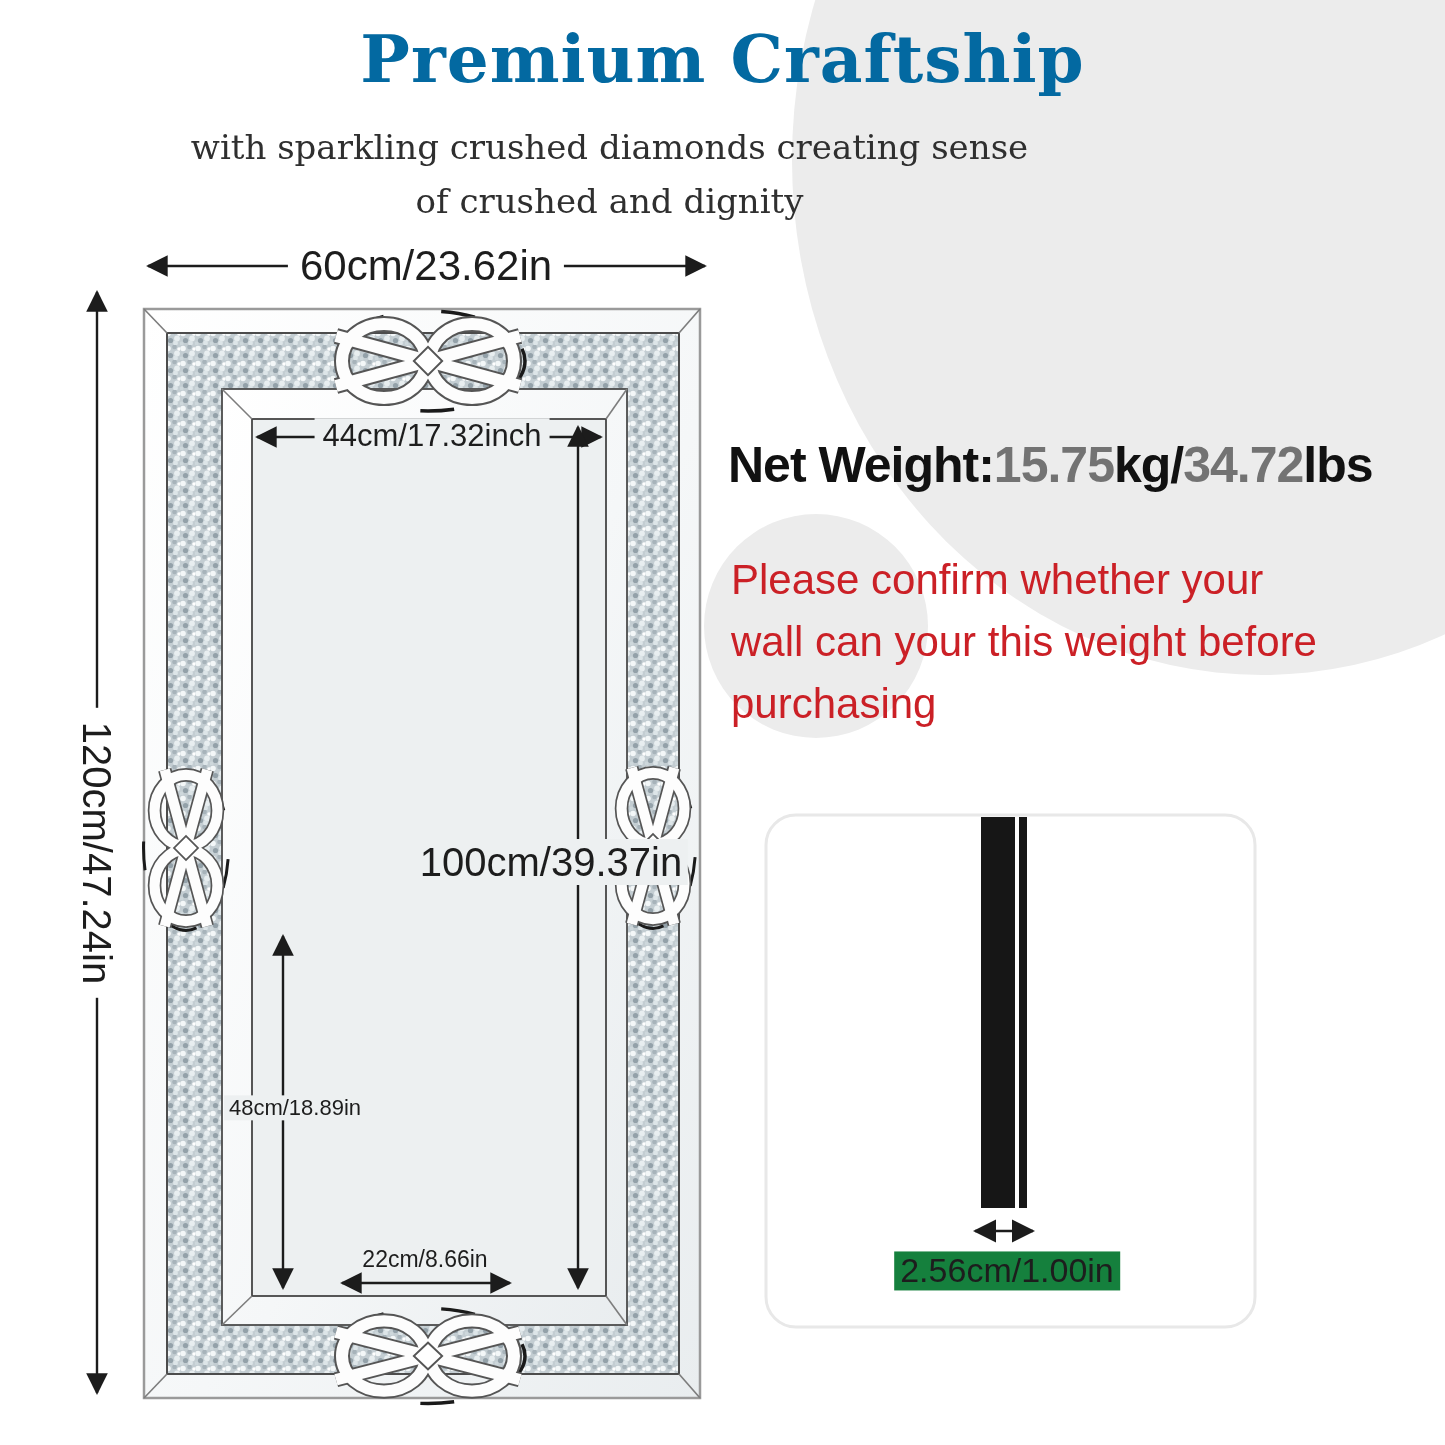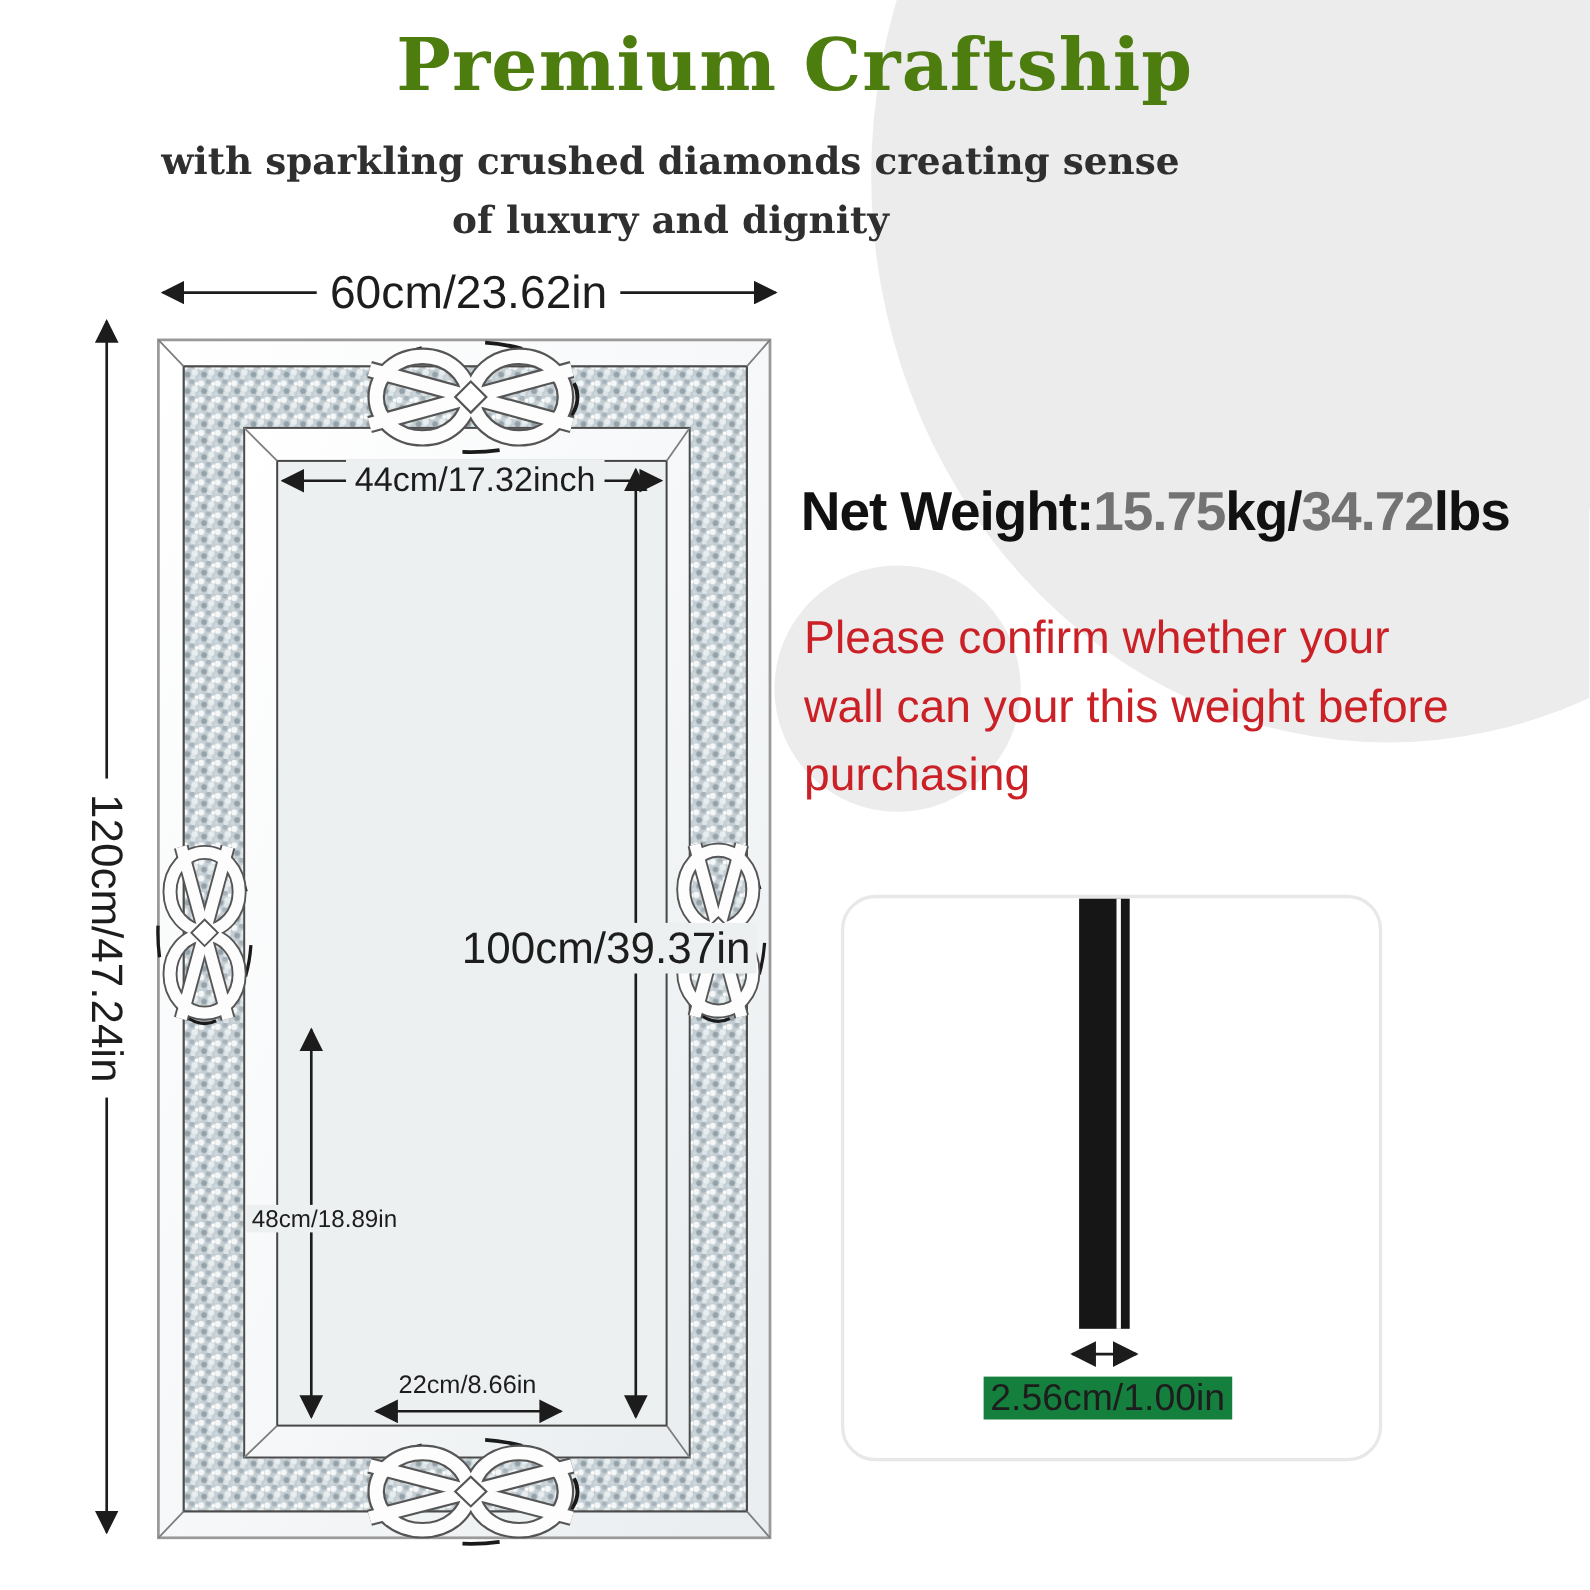--- a/index.html
+++ b/index.html
@@ -5,23 +5,23 @@
   html,body{margin:0;padding:0;background:#fff;}
   #canvas{position:relative;width:1445px;height:1445px;background:#ffffff;overflow:hidden;
           font-family:"Liberation Sans",sans-serif;}
   
   .bg-circle{position:absolute;background:#ececec;border-radius:50%;z-index:0;}
   #bg-big{left:792px;top:-355px;width:940px;height:1030px;}
   #bg-small{left:704px;top:514px;width:224px;height:224px;}
   
   #title{position:absolute;left:0;top:20px;width:1445px;text-align:center;z-index:3;
          font-family:"DejaVu Serif","Liberation Serif",serif;font-weight:700;
-         font-size:66px;color:#4d7c0f;letter-spacing:1px;}
+         font-size:66px;color:#0369a1;letter-spacing:1px;}
   #subtitle{position:absolute;left:0;top:120px;width:1219px;text-align:center;z-index:3;
-            font-family:"DejaVu Serif","Liberation Serif",serif;font-weight:700;
+            font-family:"DejaVu Serif","Liberation Serif",serif;font-weight:400;
             font-size:34px;color:#2f2f2f;line-height:54px;}
   
   #diagram-svg{position:absolute;left:0;top:0;z-index:1;}
   
   .dim-label{position:absolute;transform:translate(-50%,-50%);white-space:nowrap;
              color:#1d1d1d;z-index:3;line-height:1.15;text-align:center;}
   #lab-outer-width{left:426px;top:266px;font-size:42px;background:#ffffff;padding:0 12px;}
   #lab-outer-height{left:97px;top:853px;font-size:40px;background:#ffffff;padding:14px 2px;
                     writing-mode:vertical-rl;}
   #lab-inner-width{left:432px;top:436px;font-size:31px;background:#edf0f1;padding:0 8px;}
@@ -119,21 +119,21 @@
       <rect x="766" y="815" width="489" height="512" rx="30" fill="#ffffff" stroke="#e8e8e8" stroke-width="3"></rect>
       <rect x="981" y="817" width="46" height="391" fill="#161616"></rect>
       <rect x="1015" y="817" width="4" height="391" fill="#fcfcfc"></rect>
       <line x1="975" y1="1231" x2="1033" y2="1231" stroke="#1c1c1c" stroke-width="2.6" marker-start="url(#ah)" marker-end="url(#ah)"></line>
     </g>
   </svg>
 
   <div id="title">Premium Craftship</div>
   <div id="subtitle">
     <div>with sparkling crushed diamonds creating sense</div>
-    <div>of luxury and dignity</div>
+    <div>of crushed and dignity</div>
   </div>
 
   <div class="dim-label" id="lab-outer-width">60cm/23.62in</div>
   <div class="dim-label" id="lab-outer-height">120cm/47.24in</div>
   <div class="dim-label" id="lab-inner-width">44cm/17.32inch</div>
   <div class="dim-label" id="lab-inner-height">100cm/39.37in</div>
   <div class="dim-label" id="lab-lower-height">48cm/18.89in</div>
   <div class="dim-label" id="lab-lower-width">22cm/8.66in</div>
   <div class="dim-label" id="lab-thickness">2.56cm/1.00in</div>
 

